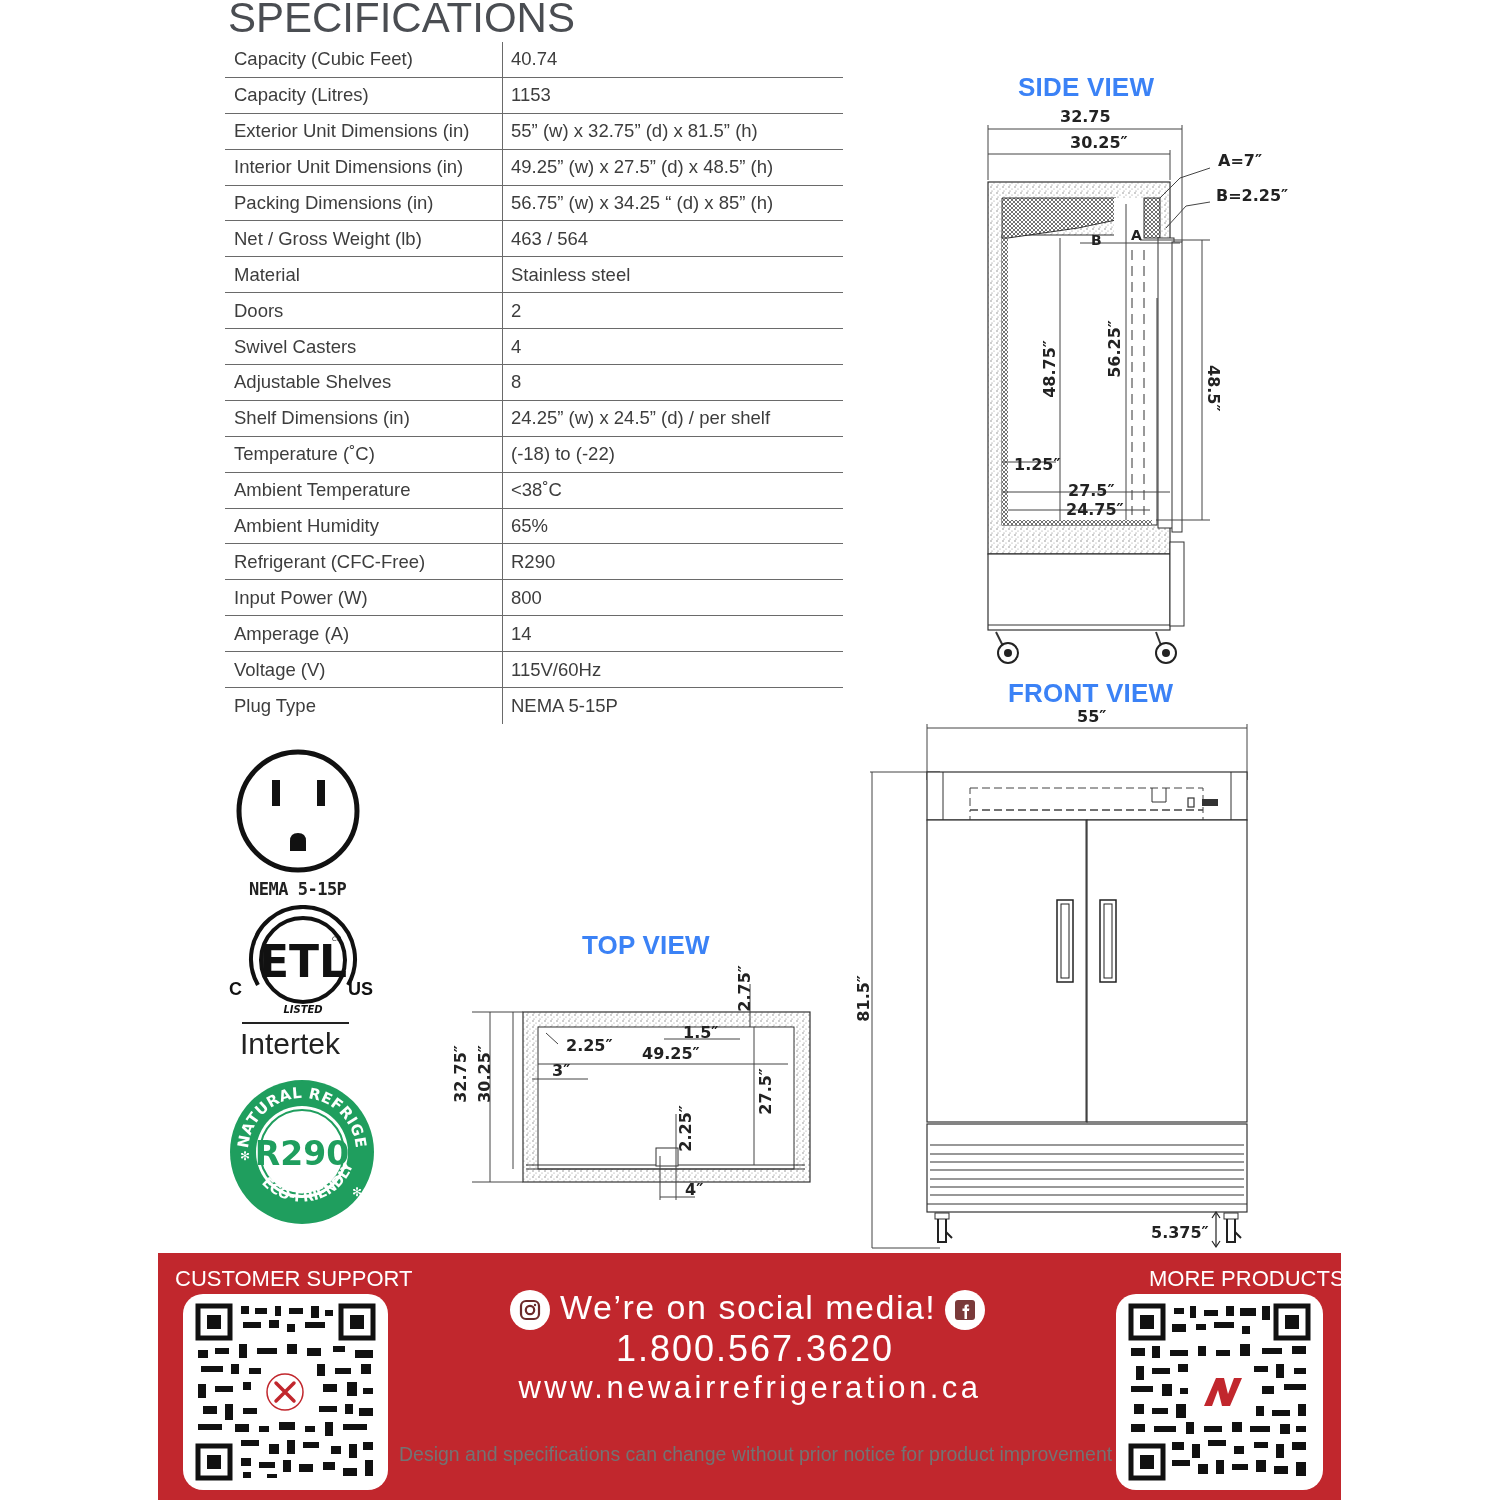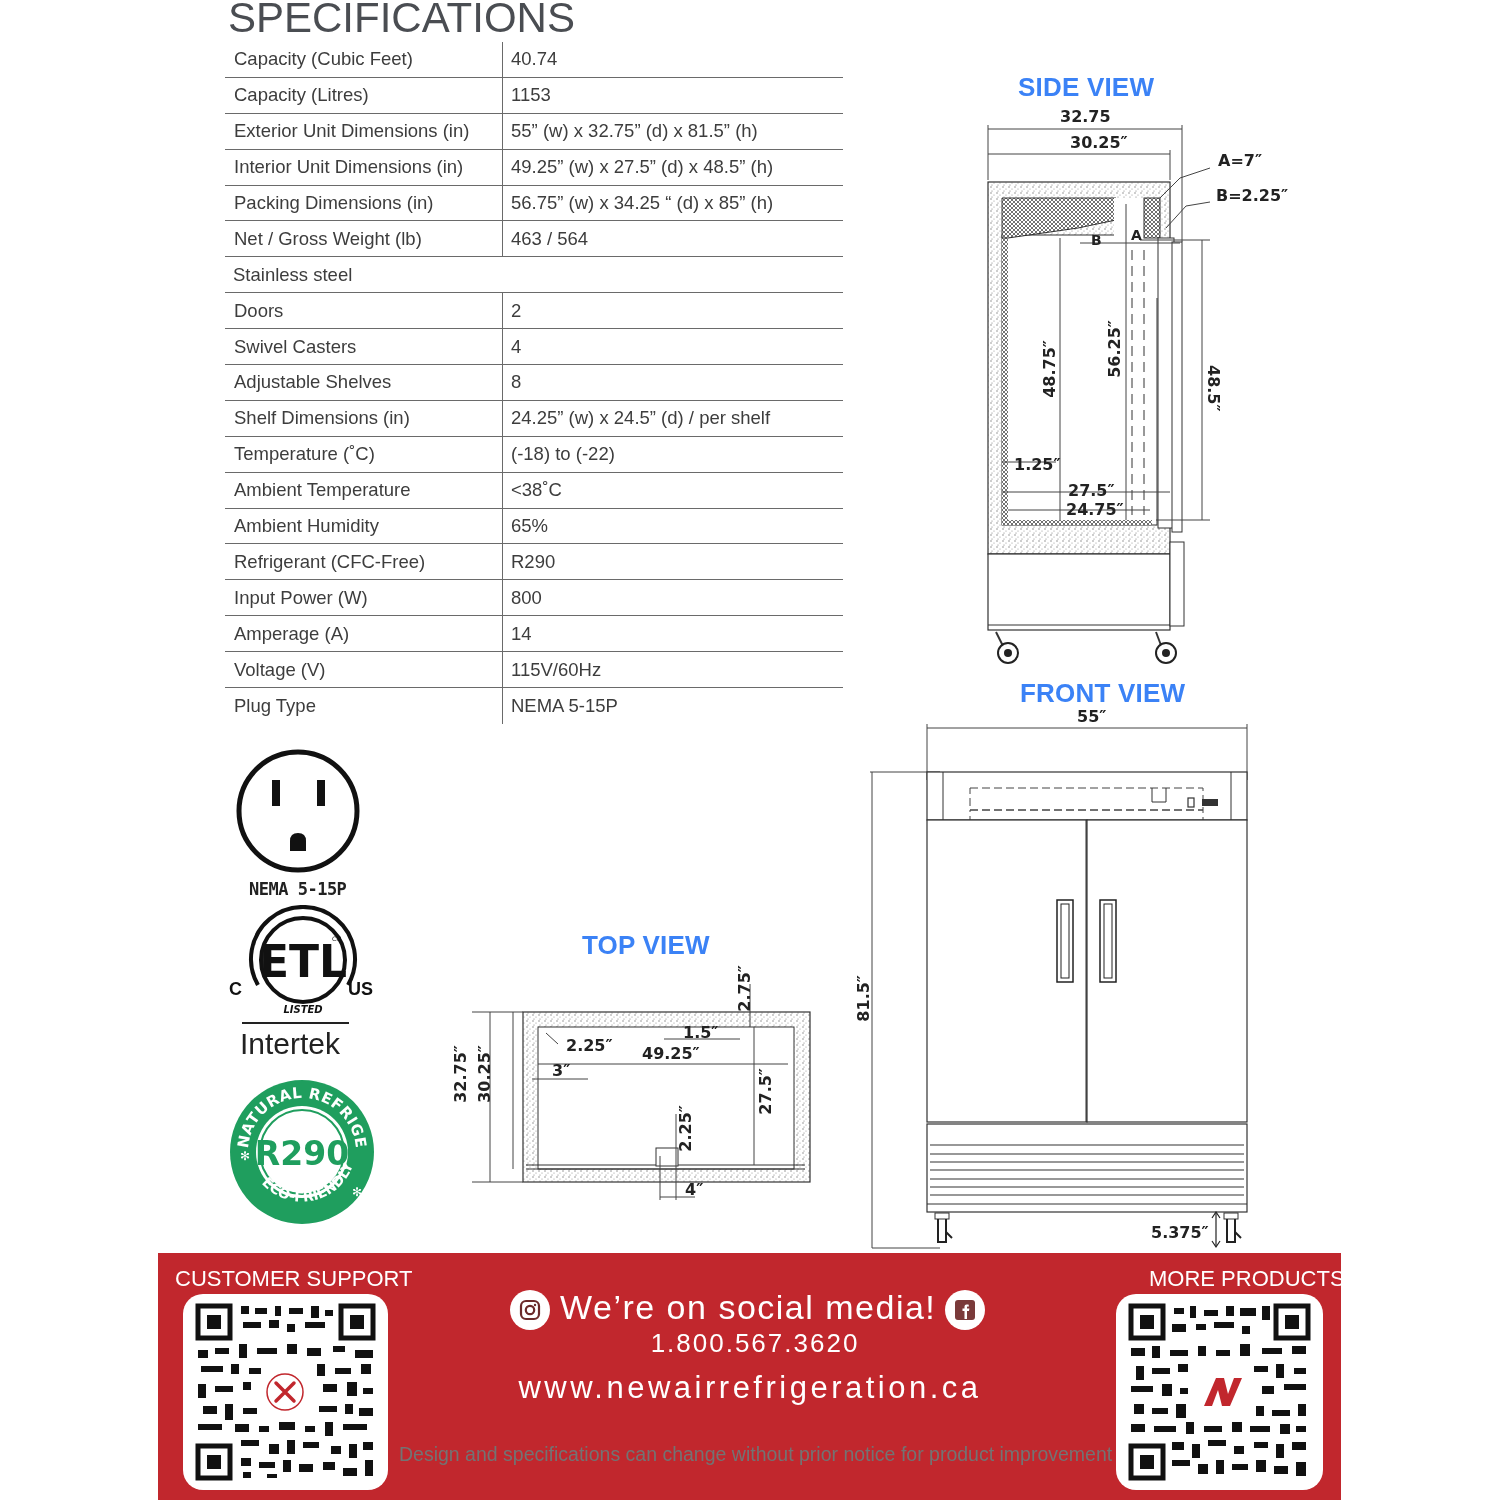--- a/index.html
+++ b/index.html
@@ -20,21 +20,21 @@
   .view-title { font-size: 26px; color: #3b82f6; font-weight: 700; letter-spacing: 0.2px; }
   .dim { font-size: 16px; font-weight: 700; color: #222; font-family: "DejaVu Sans", sans-serif; }
   .dim-v { writing-mode: vertical-rl; transform: rotate(180deg); }
   .dim-v2 { writing-mode: vertical-rl; }
 
   
   .banner { left: 158px; top: 1253px; width: 1183px; height: 247px; background: #c1272d; }
   .banner-h { font-size: 22px; color: #fff; font-weight: 400; }
   .qr-card { background: #fff; border-radius: 20px; }
   .social { font-size: 34px; color: #fff; letter-spacing: 1.5px; text-align: center; }
-  .phone { font-size: 26px; color: #fff; letter-spacing: 2px; text-align: center; }
+  .phone { font-size: 36px; color: #fff; letter-spacing: 2px; text-align: center; }
   .web { font-size: 31px; color: #fff; letter-spacing: 3.5px; text-align: center; }
   .disclaimer { font-size: 19.5px; color: #737373; }
   .circle-icon { width: 40px; height: 40px; border-radius: 50%; background: #fff; display: flex; align-items: center; justify-content: center; }
 </style>
 </head>
 <body>
 
 <div class="abs spec-title">SPECIFICATIONS</div>
 
 <div class="abs spec-table" id="spec-table">
@@ -56,20 +56,21 @@
     </div>
   <div class="spec-row">
       <div class="spec-label">Packing Dimensions (in)</div>
       <div class="spec-value">56.75” (w) x 34.25 “ (d) x 85” (h)</div>
     </div>
   <div class="spec-row">
       <div class="spec-label">Net / Gross Weight (lb)</div>
       <div class="spec-value">463 / 564</div>
     </div>
   <div class="spec-row">
+      <div class="spec-label">Material</div>
       <div class="spec-value">Stainless steel</div>
     </div>
   <div class="spec-row">
       <div class="spec-label">Doors</div>
       <div class="spec-value">2</div>
     </div>
   <div class="spec-row">
       <div class="spec-label">Swivel Casters</div>
       <div class="spec-value">4</div>
     </div>
@@ -185,21 +186,21 @@
 </svg>
 <div class="abs dim" style="left:1131px; top:227px; font-size:14px;">A</div>
 <div class="abs dim" style="left:1091px; top:232px; font-size:14px;">B</div>
 <div class="abs dim dim-v" style="left:1040px; top:340px;">48.75″</div>
 <div class="abs dim dim-v" style="left:1105px; top:320px;">56.25″</div>
 <div class="abs dim dim-v2" style="left:1204px; top:365px;">48.5″</div>
 <div class="abs dim" style="left:1014px; top:455px;">1.25″</div>
 <div class="abs dim" style="left:1068px; top:481px;">27.5″</div>
 <div class="abs dim" style="left:1066px; top:500px;">24.75″</div>
 
-<div class="abs view-title" style="left:1008px; top:678px;margin-left:12px;">FRONT VIEW</div>
+<div class="abs view-title" style="left:1008px; top:678px;">FRONT VIEW</div>
 <div class="abs dim" style="left:1077px; top:707px;">55″</div>
 <svg class="abs" style="left:850px; top:720px;" width="420" height="535">
 
   <line x1="77" y1="8" x2="397" y2="8" stroke="#444" stroke-width="1"></line>
   <line x1="77" y1="4" x2="77" y2="60" stroke="#444" stroke-width="1"></line>
   <line x1="397" y1="4" x2="397" y2="60" stroke="#444" stroke-width="1"></line>
 
   <line x1="20" y1="52" x2="90" y2="52" stroke="#444" stroke-width="1"></line>
   <line x1="22" y1="52" x2="22" y2="528" stroke="#444" stroke-width="1"></line>
   <line x1="22" y1="528" x2="90" y2="528" stroke="#444" stroke-width="1"></line>

